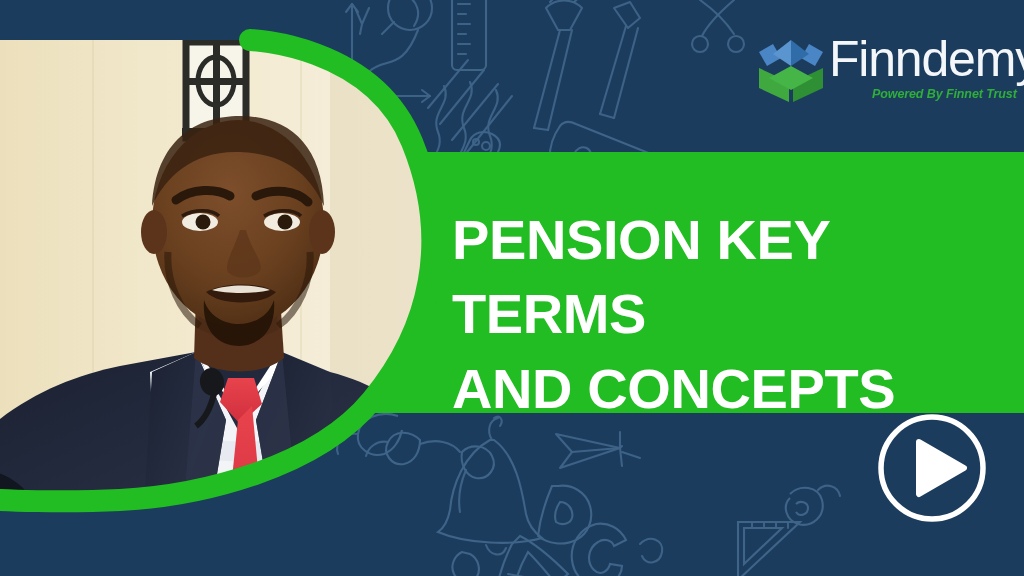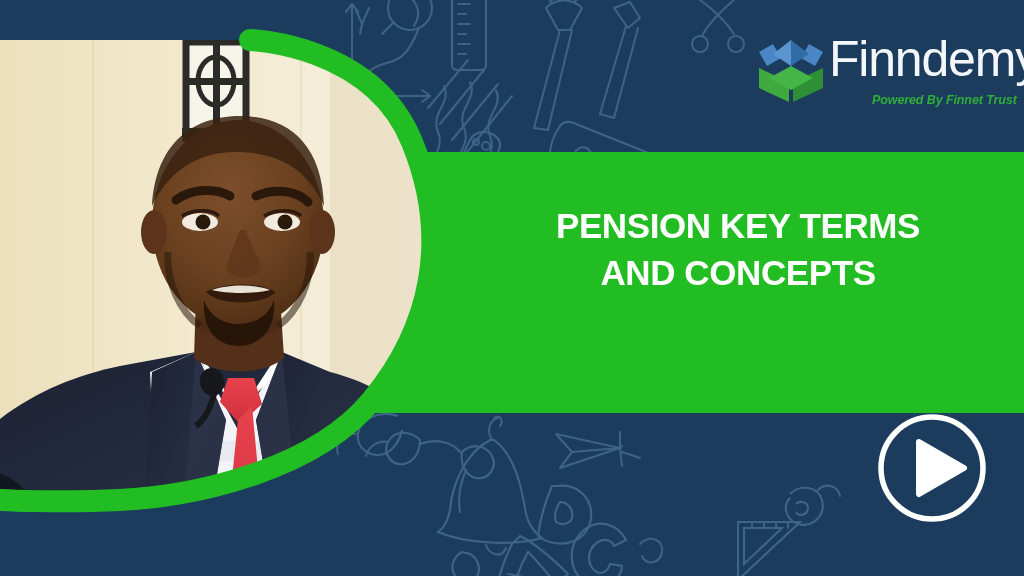--- a/index.html
+++ b/index.html
@@ -19,41 +19,40 @@
   
   #greenband{position:absolute;inset:0;width:1024px;height:576px;}
 
   
   #photoWrap{position:absolute;left:0;top:0;width:470px;height:576px;}
   #photoSvg{position:absolute;left:0;top:0;}
 
   
   #titleBlock{
     position:absolute;left:452px;top:203px;width:572px;
-    text-align:center;
     color:#ffffff;
     font-weight:bold;
-    font-size:35px;
+    font-size:56px;
     line-height:1.33;
     letter-spacing:-0.4px;
     white-space:pre-line;
   }
 
   
   #logo{position:absolute;left:757px;top:36px;width:248px;height:72px;}
   #logoMark{position:absolute;left:0;top:2px;width:68px;height:66px;}
   #logoText{
     position:absolute;left:72px;top:-2px;
     color:#f4f7fa;font-size:50px;font-weight:400;
     letter-spacing:-1.2px;line-height:1;
   }
   #logoTag{
     position:absolute;left:115px;top:51px;
     color:#2fae3a;font-size:12.5px;font-weight:bold;font-style:italic;
-    letter-spacing:-0.1px;white-space:nowrap;margin-top:6px;
+    letter-spacing:-0.1px;white-space:nowrap;
   }
 
   
   #playBtn{position:absolute;left:876px;top:412px;width:112px;height:112px;cursor:pointer;}
 </style>
 </head>
 <body>
 
 <div id="stage">
 

